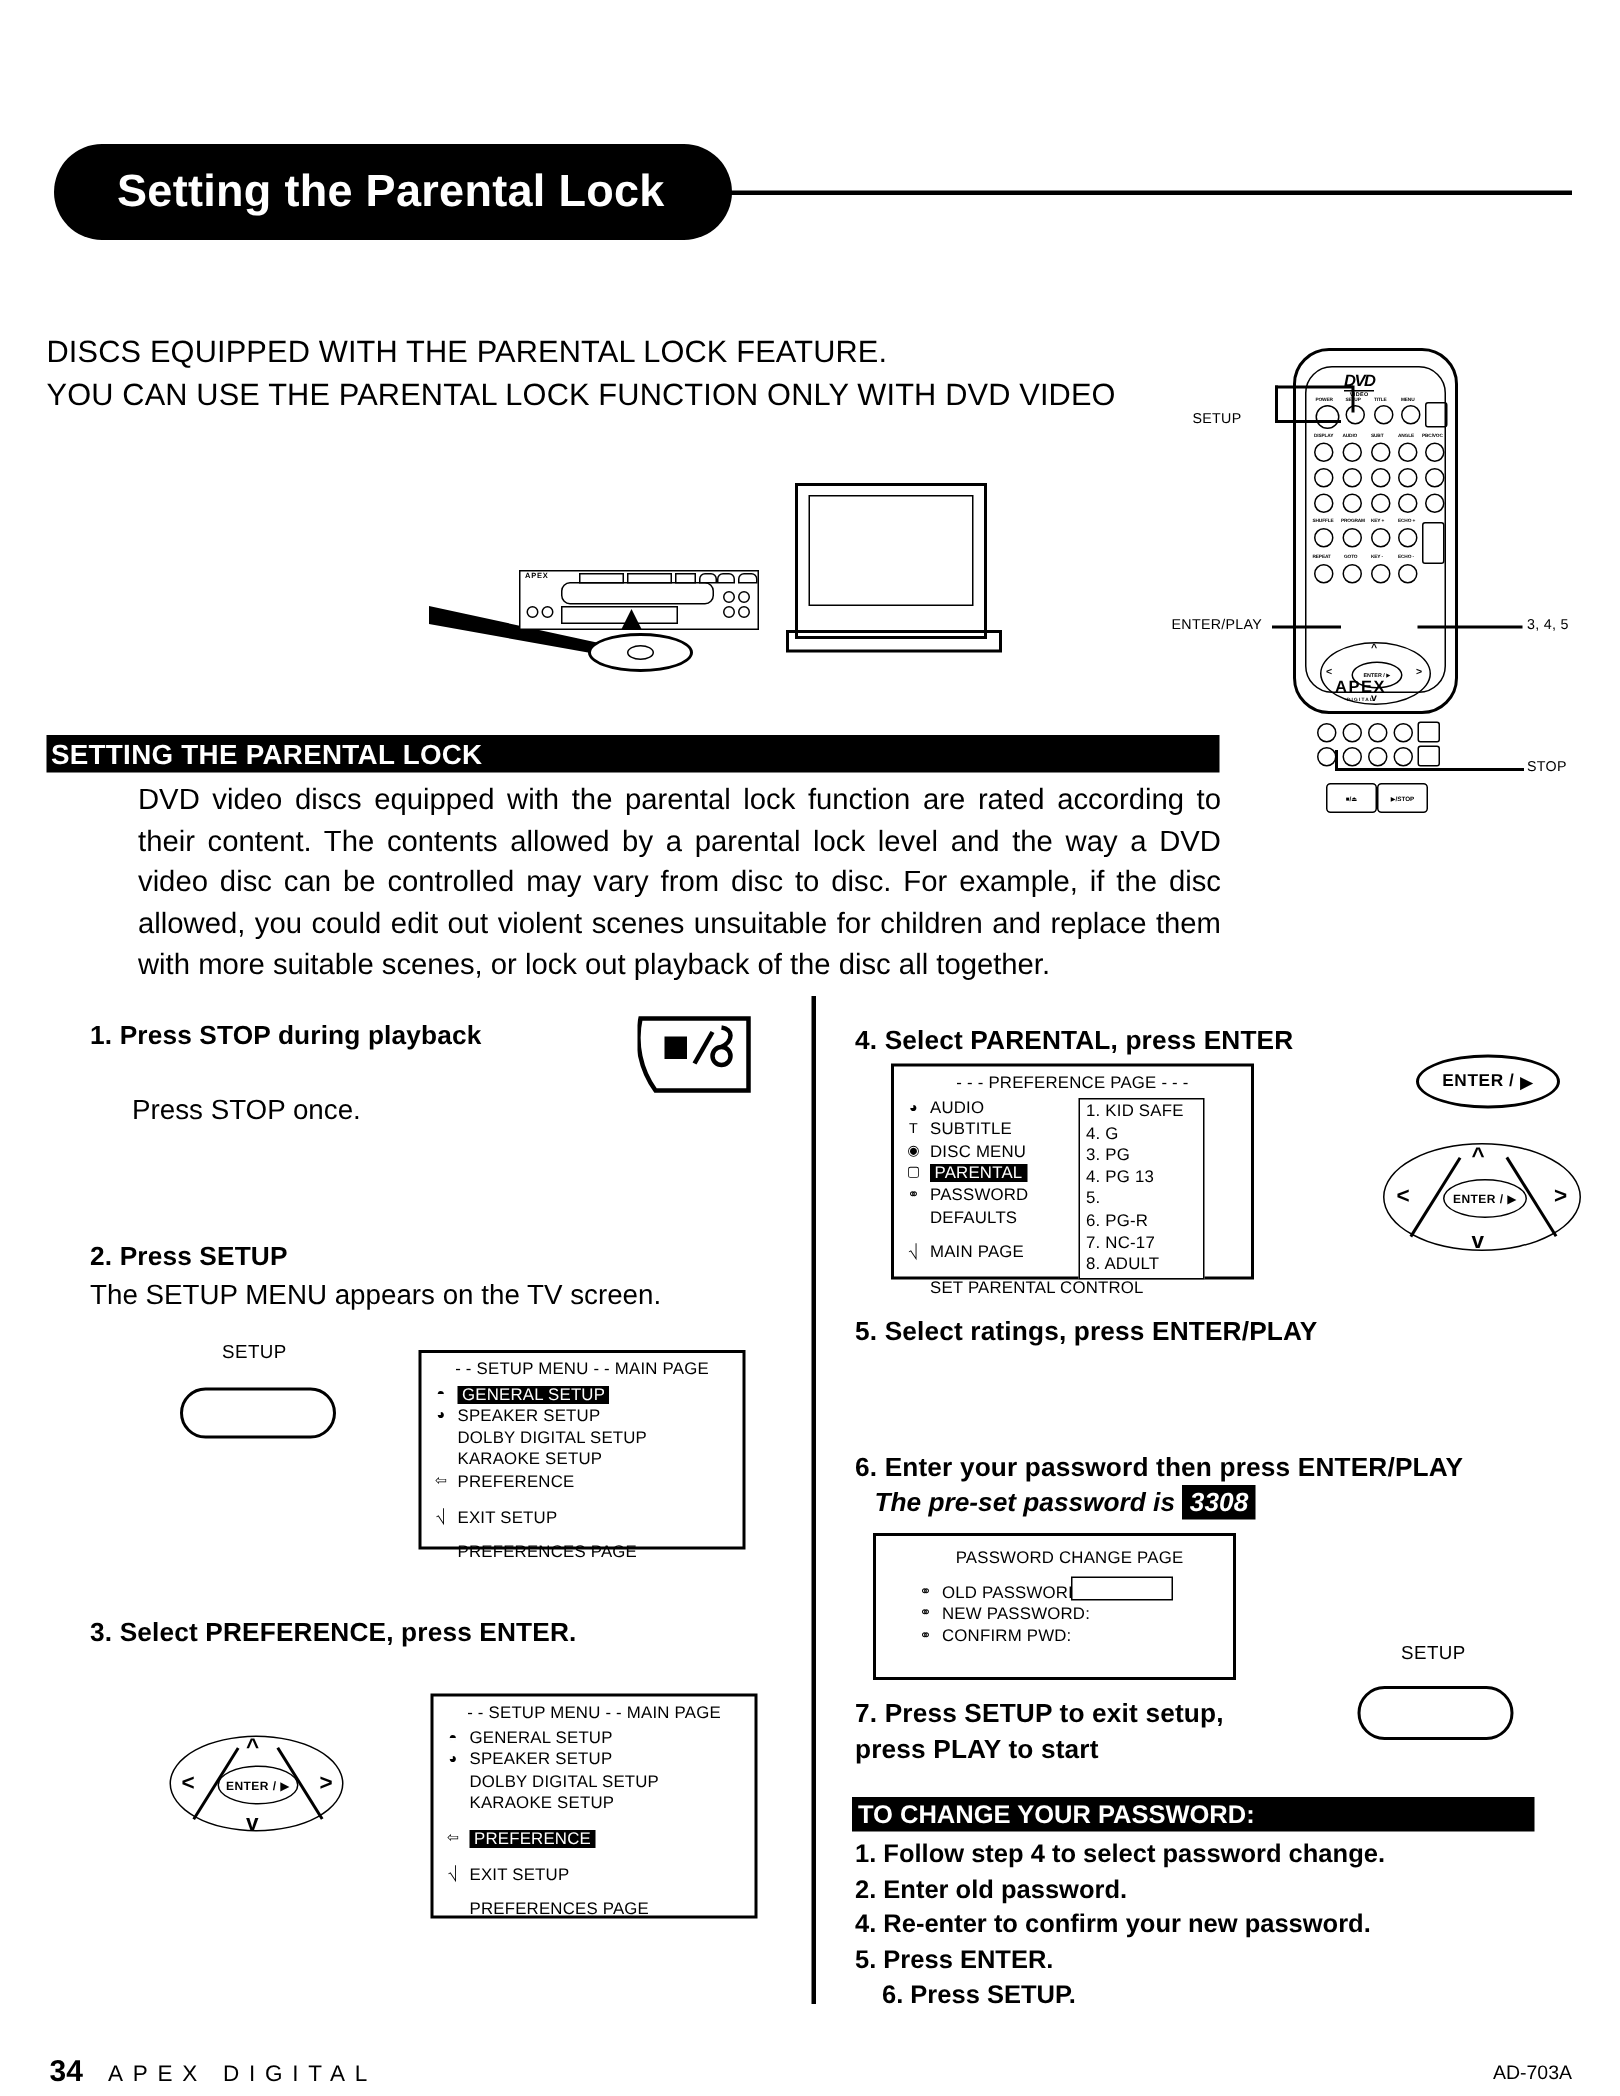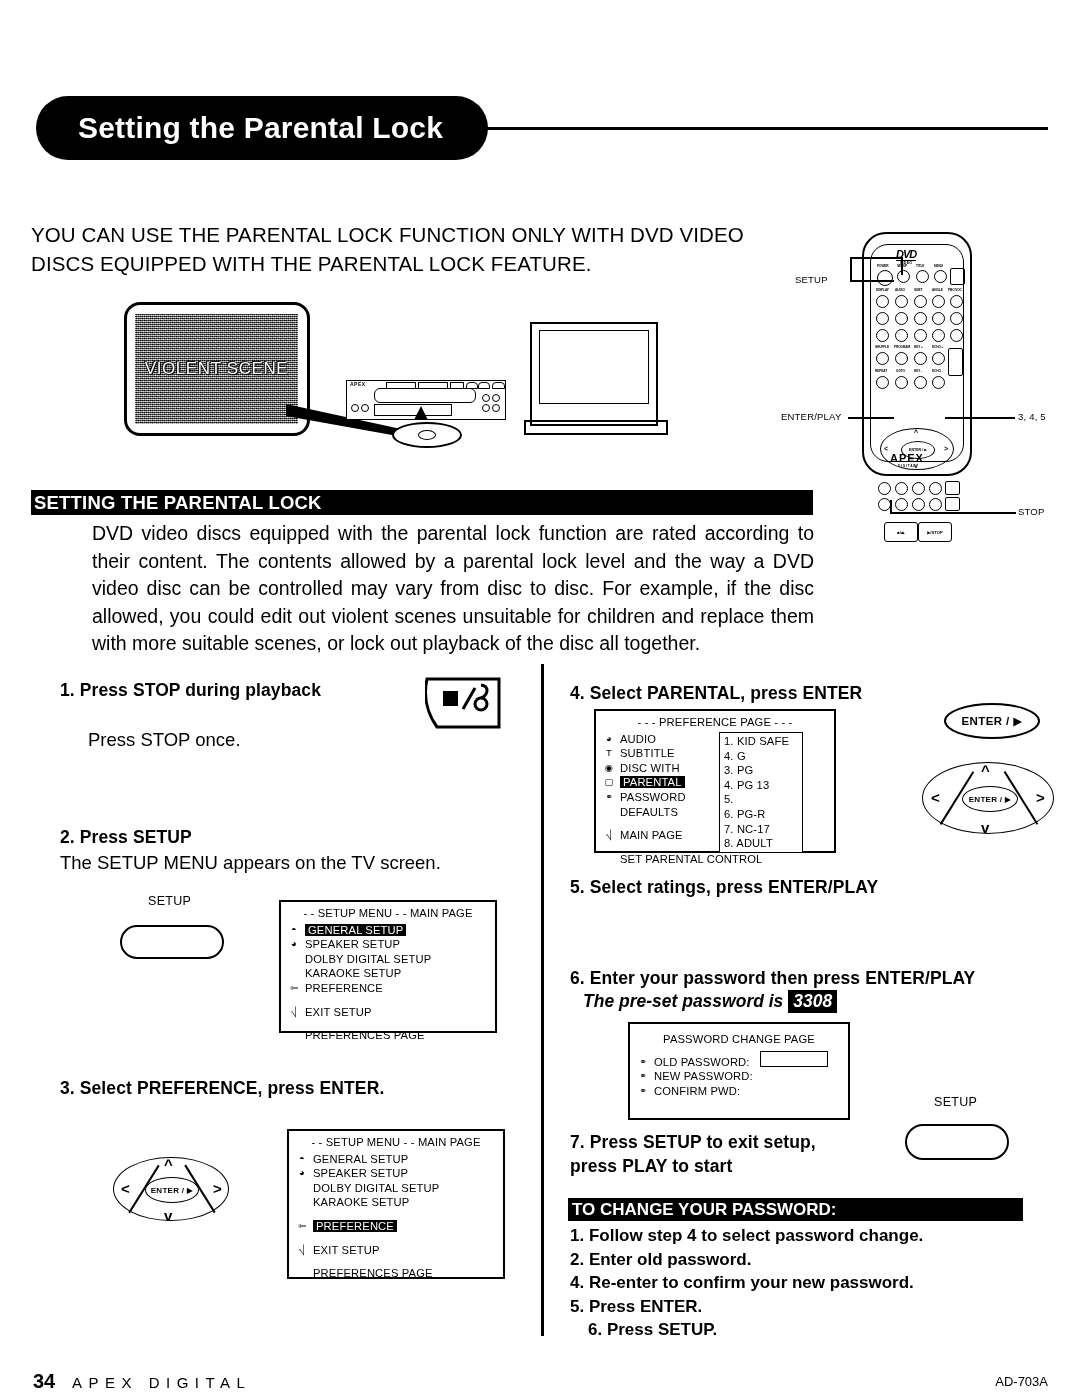--- a/index.html
+++ b/index.html
@@ -134,30 +134,25 @@
 <body>
 
 <div class="pg">
 
   <div id="title-banner">
     <div id="title-text">Setting the Parental Lock</div>
   </div>
   <div id="title-rule"></div>
 
   <div id="intro">
+    <div>DISCS EQUIPPED WITH THE PARENTAL LOCK FEATURE.</div>
     <div>YOU CAN USE THE PARENTAL LOCK FUNCTION ONLY WITH DVD VIDEO</div>
-    <div>DISCS EQUIPPED WITH THE PARENTAL LOCK FEATURE.</div>
   </div>
 
   <div id="illus">
-    <div class="tvbox">
-      <div class="noise">
-        <span>VIOLENT SCENE</span>
-      </div>
-    </div>
     <svg class="pointer" viewBox="0 0 140 36">
       <polygon points="0,0 138,30 134,36 0,12" fill="#000"></polygon>
     </svg>
 
     <div class="player">
       <div class="body"></div>
       <div class="brand">APEX</div>
       <div class="seg" style="left:40px;width:28px;"></div>
       <div class="seg" style="left:72px;width:28px;"></div>
       <div class="seg" style="left:104px;width:12px;"></div>
@@ -357,21 +352,21 @@
     </ul>
   </div>
 
   <div class="stepnum" style="position:absolute;left:570px;top:651px;">4. Select PARENTAL, press ENTER</div>
 
   <div class="osd" id="osd-pref" style="left:594px;top:677px;width:238px;height:140px;">
     <div class="hd">- - - PREFERENCE PAGE - - -</div>
     <ul>
       <li><span class="ic">◕</span><span>AUDIO</span></li>
       <li><span class="ic">T</span><span>SUBTITLE</span></li>
-      <li><span class="ic">◉</span><span>DISC WITH</span></li>
+      <li><span class="ic">◉</span><span>DISC MENU</span></li>
       <li><span class="ic">▢</span><span class="hl">PARENTAL</span></li>
       <li><span class="ic">⚭</span><span>PASSWORD</span></li>
       <li><span class="ic"></span><span>DEFAULTS</span></li>
       <li class="spacer"></li>
       <li><span class="ic">⎷</span><span>MAIN PAGE</span></li>
       <li class="spacer"></li>
       <li style="padding-left:24px;">SET PARENTAL CONTROL</li>
     </ul>
 
     <div style="position:absolute;left:123px;top:21px;width:78px;border:1.6px solid #000;padding:1px 0 1px 4px;background:#fff;">
@@ -405,21 +400,21 @@
   </div>
 
   <div class="stepnum" style="position:absolute;left:570px;top:845px;">5. Select ratings, press ENTER/PLAY</div>
 
   <div class="stepnum" style="position:absolute;left:570px;top:936px;">6. Enter your password then press ENTER/PLAY</div>
   <div style="position:absolute;left:583px;top:958px;font-size:17.5px;font-style:italic;font-weight:bold;">
     <span>The pre-set password is</span>
     <span class="invbox">3308</span>
   </div>
 
-  <div class="osd" id="osd-pwchange" style="left:628px;top:990px;width:218px;height:94px;">
+  <div class="osd" id="osd-pwchange" style="left:582px;top:990px;width:218px;height:94px;padding-left:20px;">
     <div class="hd" style="padding-top:8px;">PASSWORD CHANGE PAGE</div>
     <ul style="padding-top:8px;">
       <li><span class="ic">⚭</span><span>OLD PASSWORD:</span></li>
       <li><span class="ic">⚭</span><span>NEW PASSWORD:</span></li>
       <li><span class="ic">⚭</span><span>CONFIRM PWD:</span></li>
     </ul>
     <div style="position:absolute;left:130px;top:27px;width:66px;height:14px;border:1.6px solid #000;background:#fff;"></div>
   </div>
 
   <div class="stepnum" style="position:absolute;left:570px;top:1100px;">7. Press SETUP to exit setup,</div>

